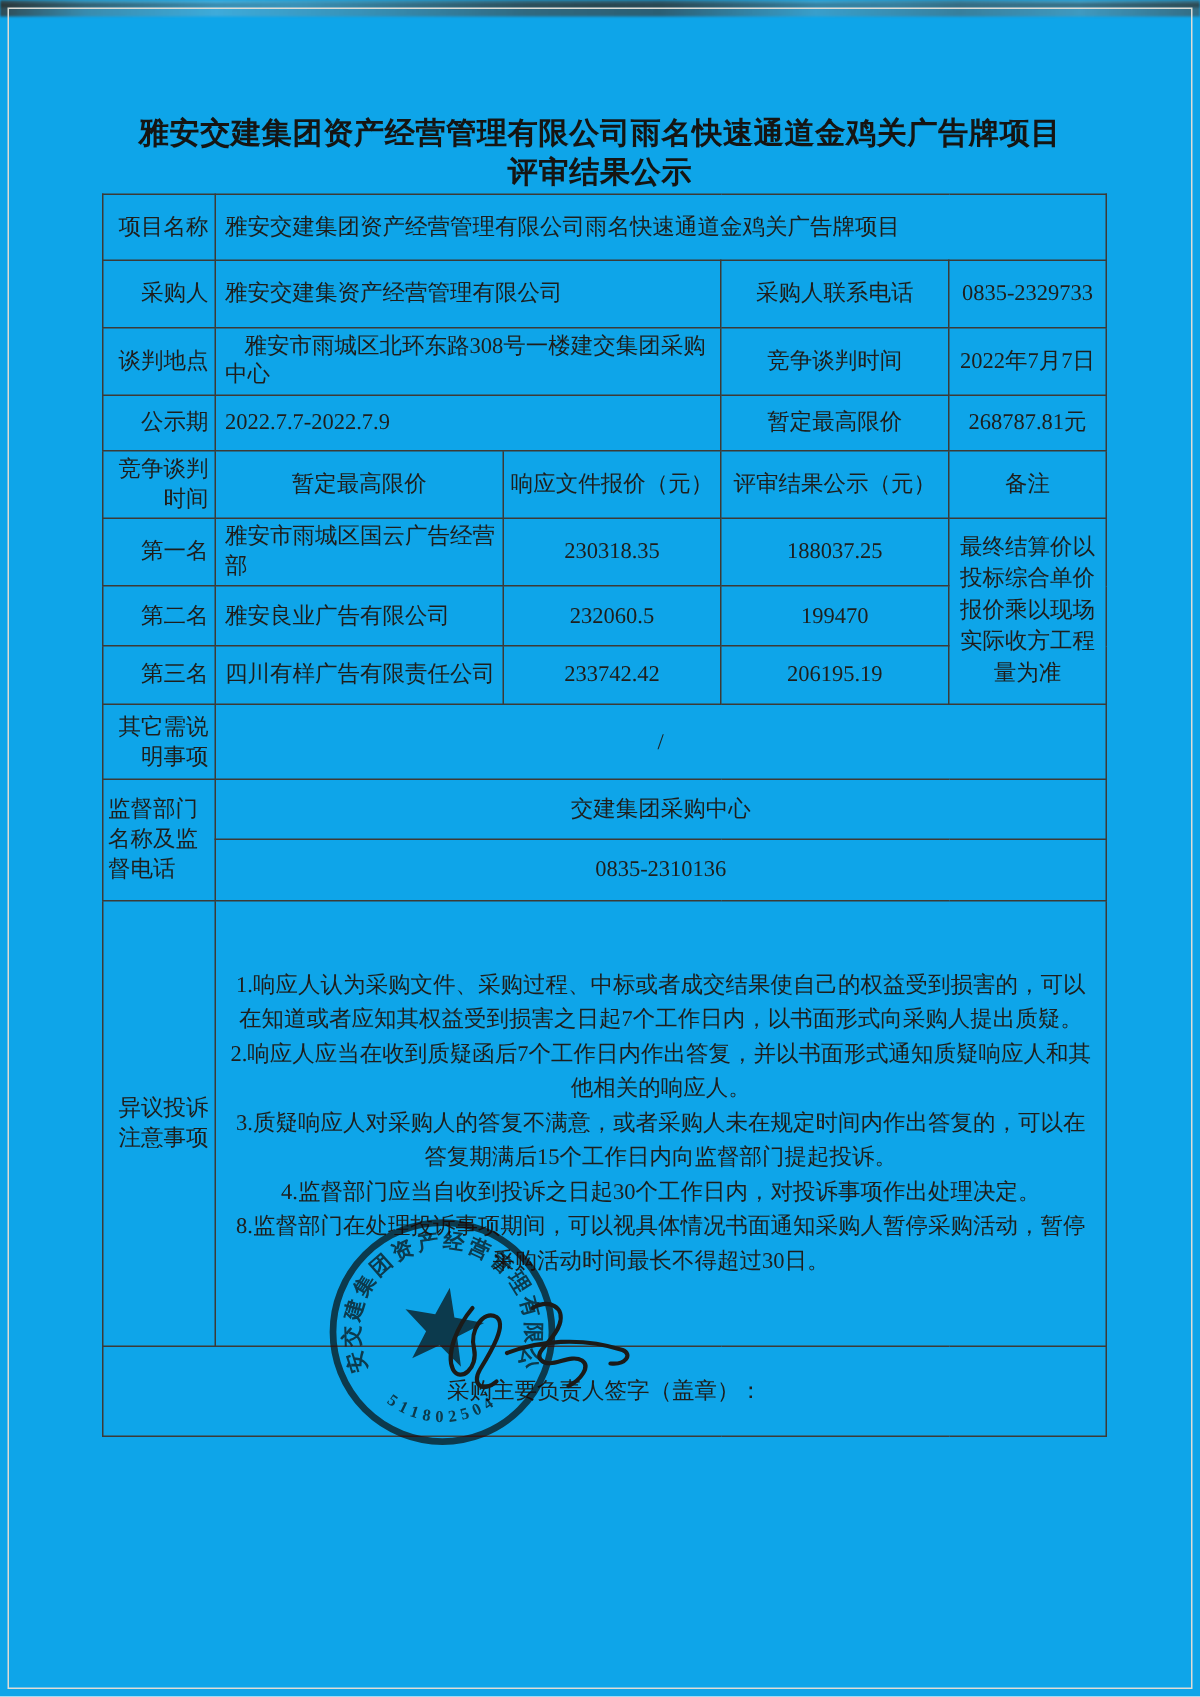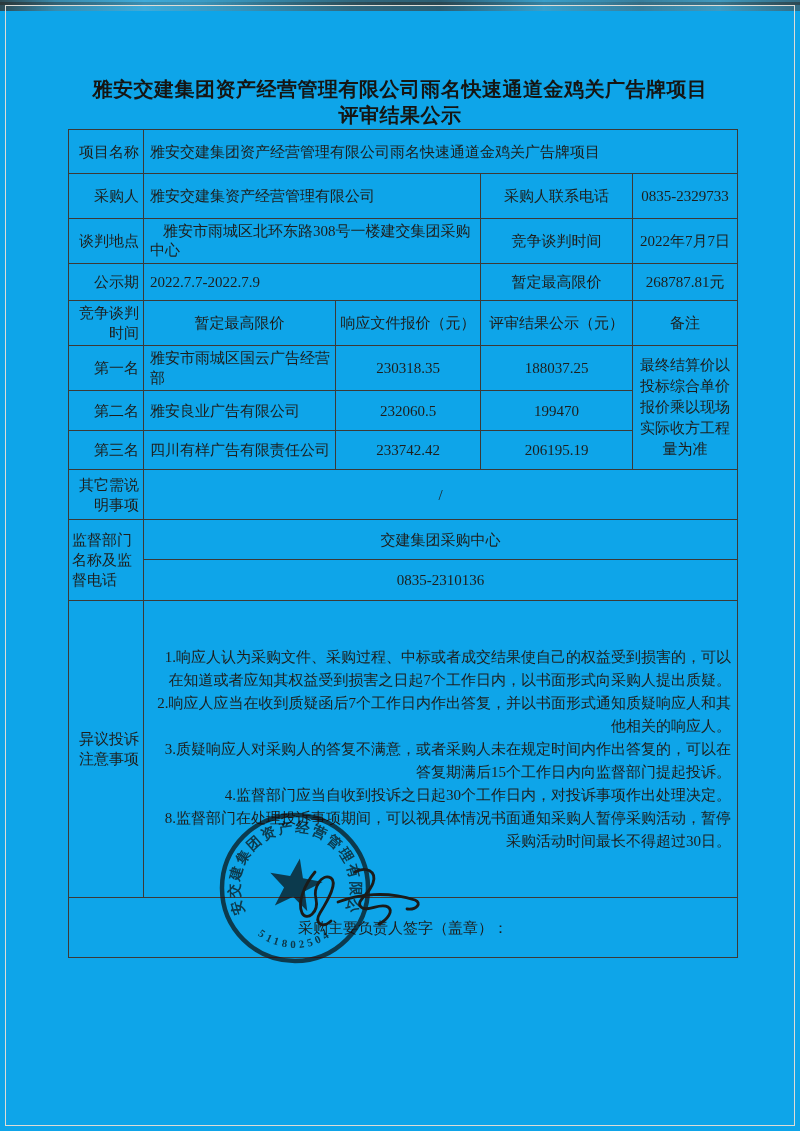--- a/index.html
+++ b/index.html
@@ -28,21 +28,21 @@
   .doc-table td{border:1.5px solid #3c3a36;font-size:15px;line-height:20px;
     padding:2px 4px;vertical-align:middle;overflow:hidden;}
   td.lbl{padding-left:5px;text-align:right;}
   td.lbl-c{padding-left:3px;padding-right:3px;}
   td.v-left{text-align:left;padding-left:6px;}
   td.v-center{text-align:center;margin-left:12px;}
   td.indent{text-indent:13px;line-height:19px;}
   td.remark-cell{text-align:center;line-height:21px;padding:2px 3px;}
   .obj-wrap{display:flex;flex-direction:column;justify-content:center;height:100%;}
   td.obj-cell{padding:4px 6px;}
-  .obj-line{font-size:15px;line-height:23px;text-align:right;}
+  .obj-line{font-size:15px;line-height:23px;text-align:center;}
   .sig-row-cell{padding-left:8px;text-align:center;font-size:15px;}
 
   
   .stamp{position:absolute;left:213px;top:806px;width:164px;height:164px;
     mix-blend-mode:multiply;opacity:.88;}
   .stamp .ring{fill:none;stroke:#c9423c;stroke-width:4.5;}
   .stamp .star{fill:#c9423c;}
   .stamp text{fill:#c9423c;font-family:"Liberation Serif","DejaVu Serif",serif;font-weight:bold;}
   .stamp .arc-company{font-size:14px;letter-spacing:2.2px;}
   .stamp .arc-serial{font-size:11px;letter-spacing:3.5px;}

